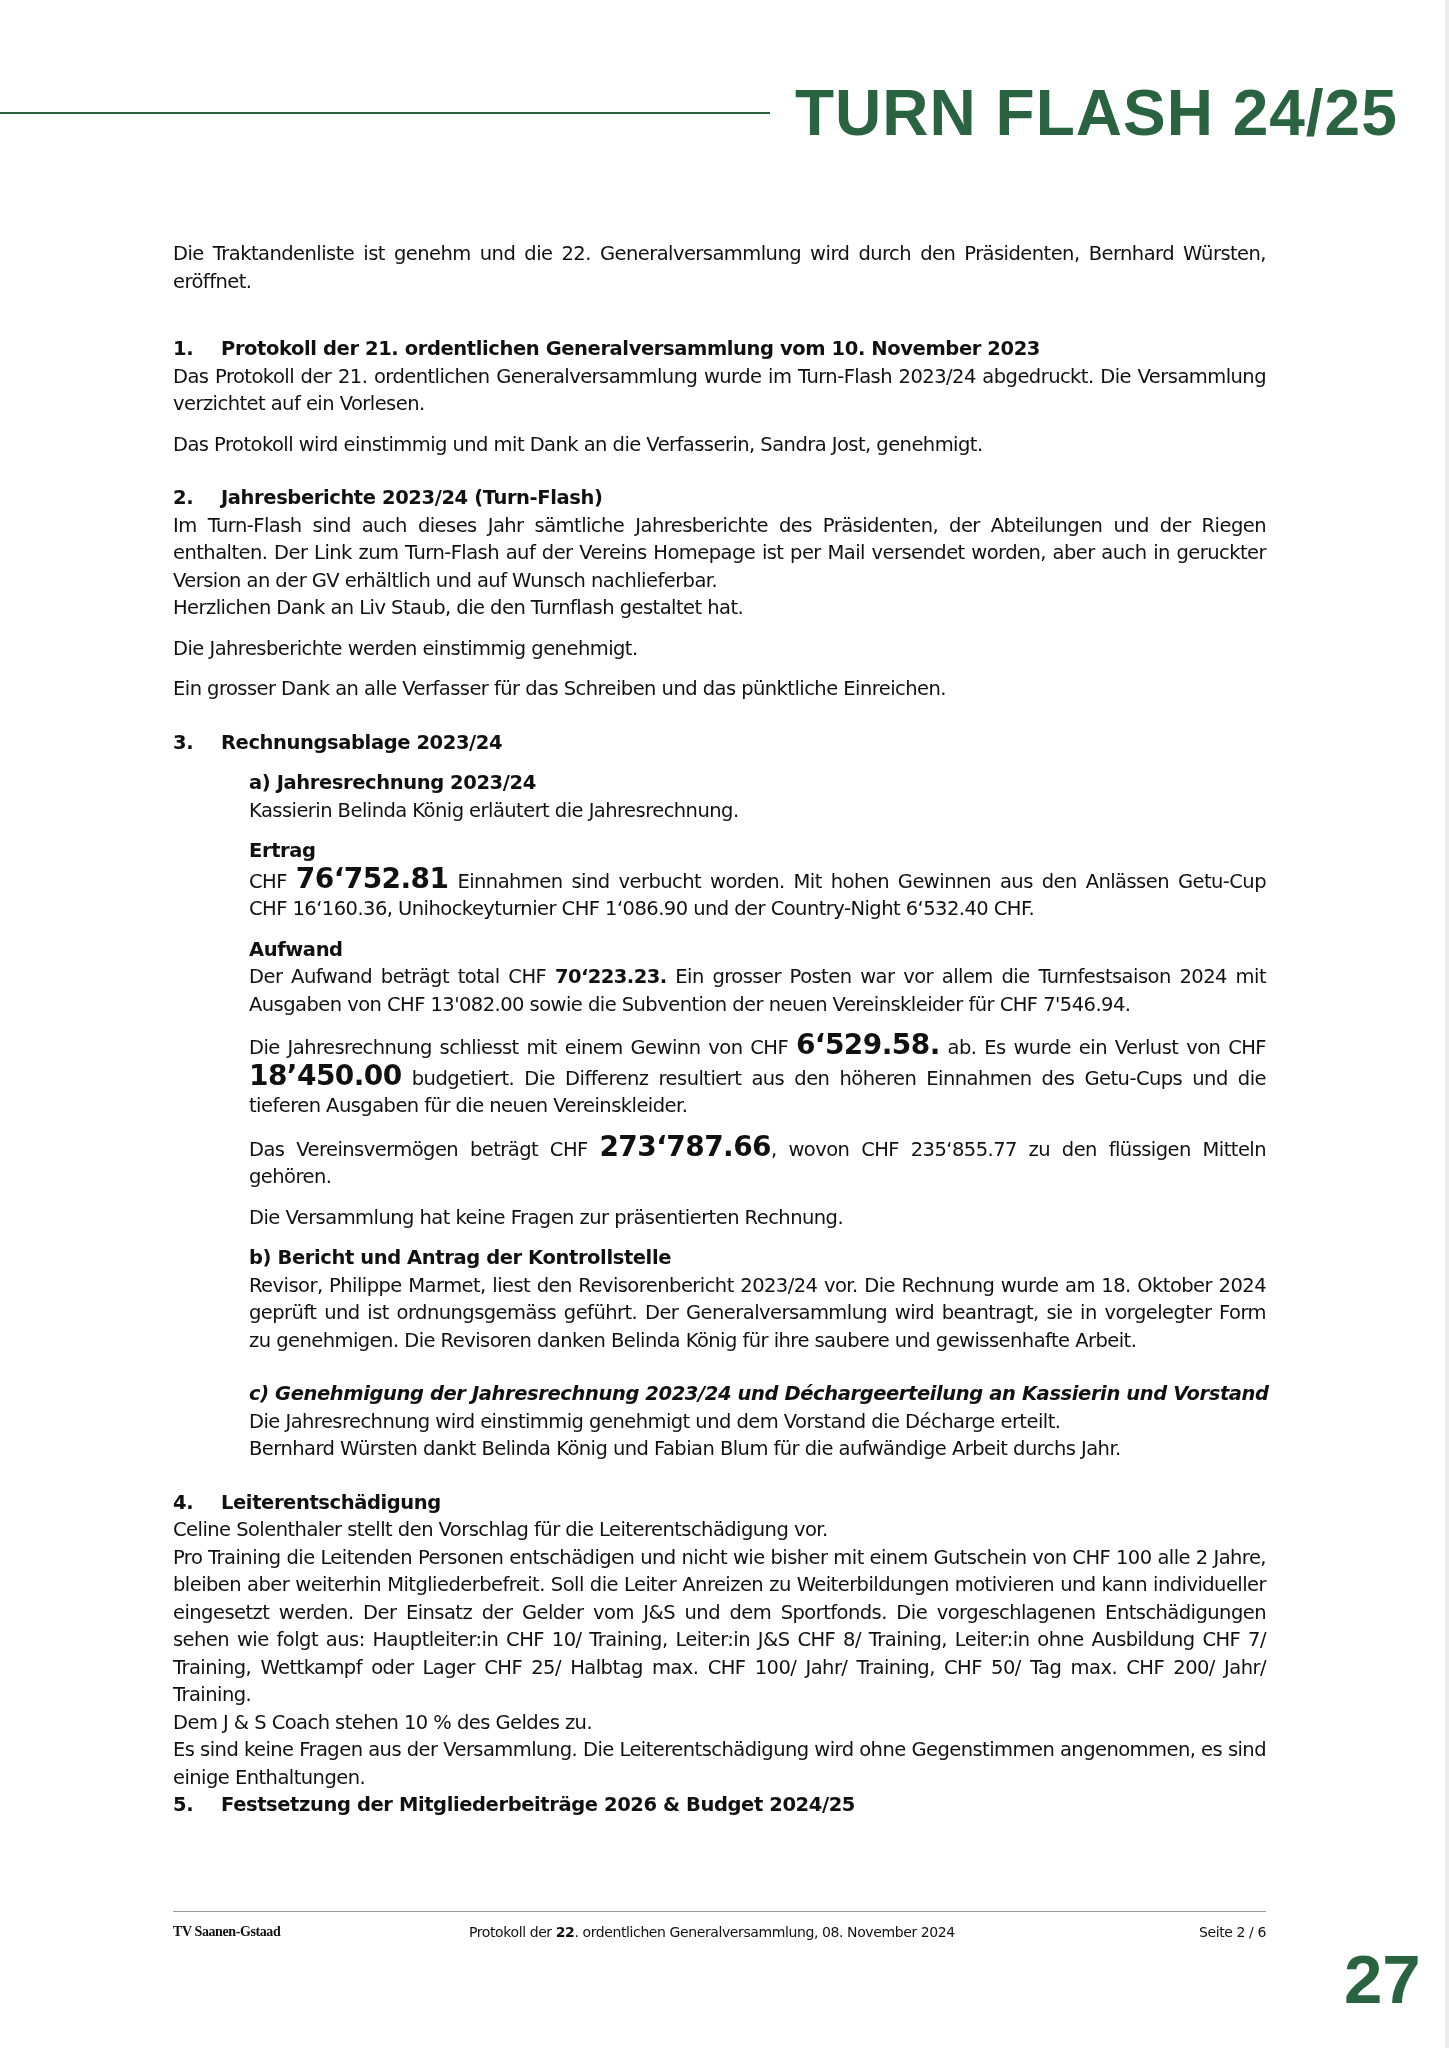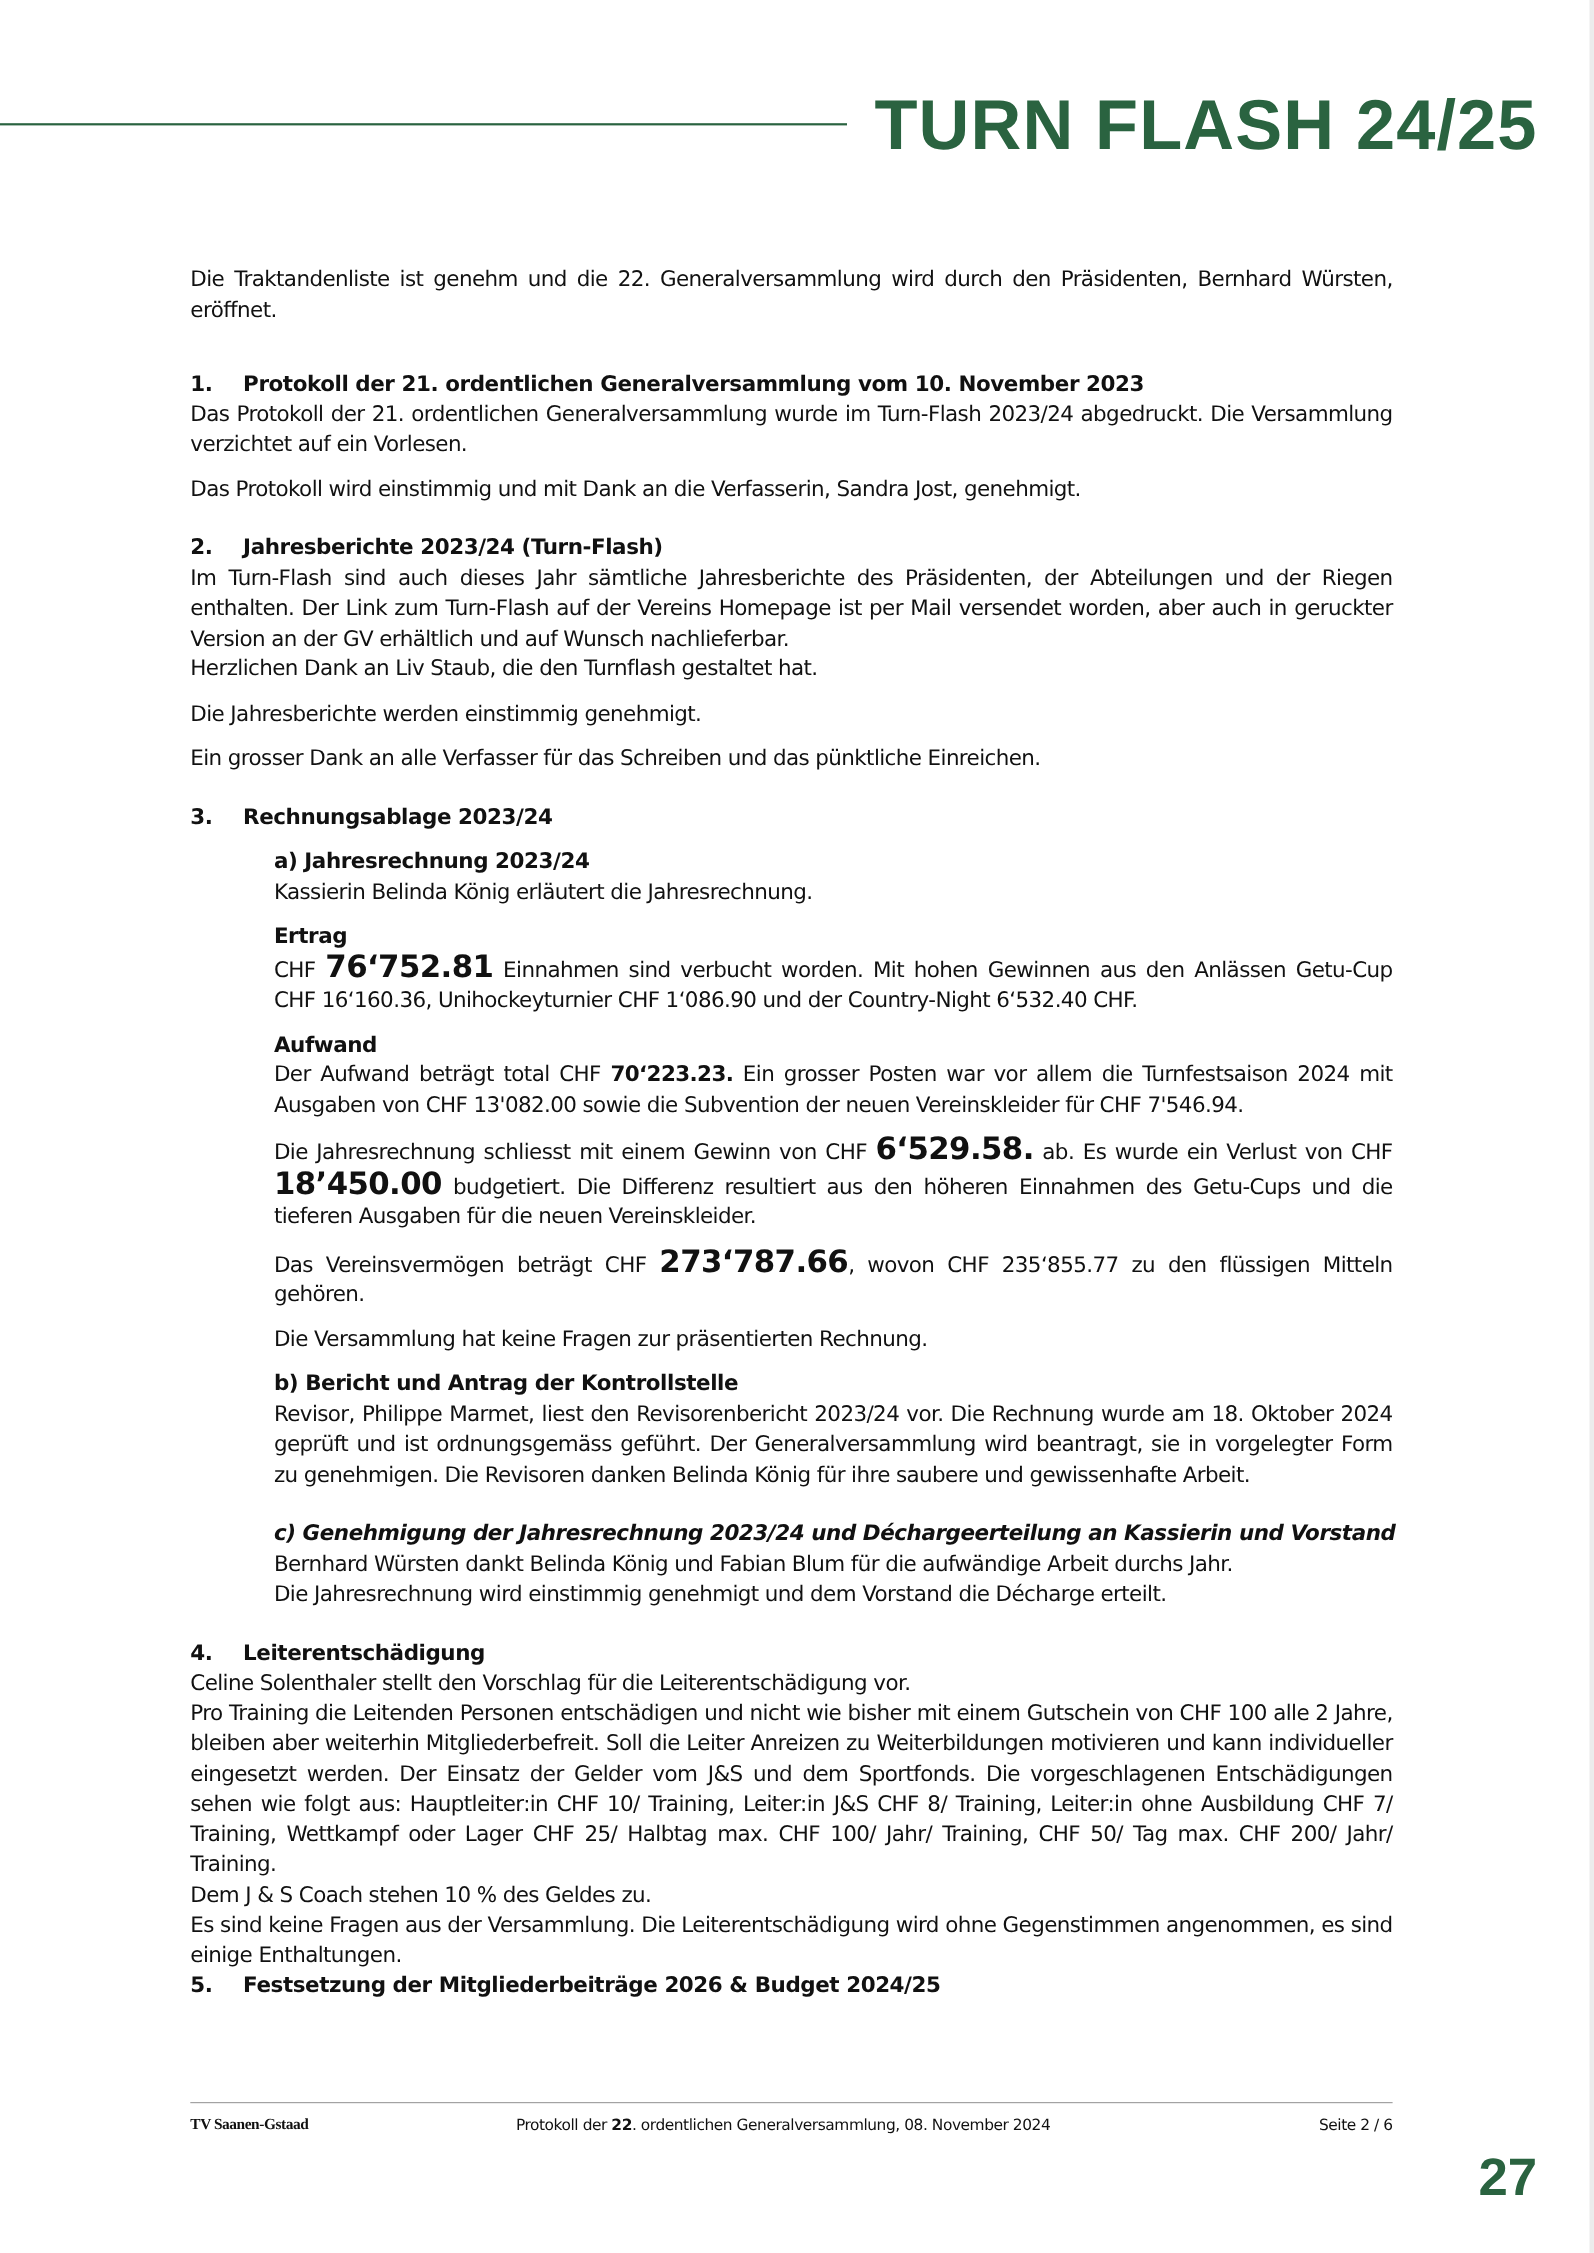--- a/index.html
+++ b/index.html
@@ -29,21 +29,21 @@
   .sub-h { font-weight: bold; letter-spacing: -0.4px; }
   .b { font-weight: bold; }
   .big { font-size: 28px; }
   .footer-line { position: absolute; left: 173px; top: 1911px; width: 1093px; height: 1px; background: #9a9a9a; }
   .footer { position: absolute; left: 173px; top: 1924px; width: 1093px; height: 20px;
     font-family: "DejaVu Sans", sans-serif; font-size: 14px; letter-spacing: -0.4px; color: #111; }
   .footer .f-left { position: absolute; left: 0; font-weight: bold; font-family: Liberation Serif, serif; }
   .footer .f-mid { position: absolute; left: 296px; }
   .footer .f-right { position: absolute; right: 0; }
   .page-number { position: absolute; left: 1344px; top: 1952px; font-family: "Liberation Sans", sans-serif;
-    font-weight: bold; font-size: 48px; line-height: 56px; color: #2a6340; }
+    font-weight: bold; font-size: 69px; line-height: 56px; color: #2a6340; }
 </style>
 </head>
 <body>
 
 <div class="edge-strip"></div>
 <div class="header-line"></div>
 <div class="header-title">TURN FLASH 24/25</div>
 
 <div class="content">
   <p>Die Traktandenliste ist genehm und die 22. Generalversammlung wird durch den Präsidenten, Bernhard Würsten, eröffnet.</p>
@@ -93,22 +93,22 @@
     <div class="gap-s"></div>
   </div>
   <div class="indent">
     <p class="sub-h">b) Bericht und Antrag der Kontrollstelle</p>
     <p>Revisor, Philippe Marmet, liest den Revisorenbericht 2023/24 vor. Die Rechnung wurde am 18. Oktober 2024 geprüft und ist ordnungsgemäss geführt. Der Generalversammlung wird beantragt, sie in vorgelegter Form zu genehmigen. Die Revisoren danken Belinda König für ihre saubere und gewissenhafte Arbeit.</p>
     <div class="gap-s"></div>
     <div class="gap-s"></div>
   </div>
   <div class="indent">
     <p class="sub-h" style="white-space:nowrap;font-style:italic;">c) Genehmigung der Jahresrechnung 2023/24 und Déchargeerteilung an Kassierin und Vorstand</p>
+    <p>Die Jahresrechnung wird einstimmig genehmigt und dem Vorstand die Décharge erteilt.</p>
     <p>Bernhard Würsten dankt Belinda König und Fabian Blum für die aufwändige Arbeit durchs Jahr.</p>
-    <p>Die Jahresrechnung wird einstimmig genehmigt und dem Vorstand die Décharge erteilt.</p>
   </div>
   <div class="gap-m"></div>
 
   <div class="h-num">
     <span class="num">4.</span>
     <span>Leiterentschädigung</span>
   </div>
   <p>Celine Solenthaler stellt den Vorschlag für die Leiterentschädigung vor.</p>
   <p>Pro Training die Leitenden Personen entschädigen und nicht wie bisher mit einem Gutschein von CHF 100 alle 2 Jahre, bleiben aber weiterhin Mitgliederbefreit. Soll die Leiter Anreizen zu Weiterbildungen motivieren und kann individueller eingesetzt werden. Der Einsatz der Gelder vom J&amp;S und dem Sportfonds. Die vorgeschlagenen Entschädigungen sehen wie folgt aus: Hauptleiter:in CHF 10/ Training, Leiter:in J&amp;S CHF 8/ Training, Leiter:in ohne Ausbildung CHF 7/ Training, Wettkampf oder Lager CHF 25/ Halbtag max. CHF 100/ Jahr/ Training, CHF 50/ Tag max. CHF 200/ Jahr/ Training.</p>
   <p>Dem J &amp; S Coach stehen 10 % des Geldes zu.</p>

